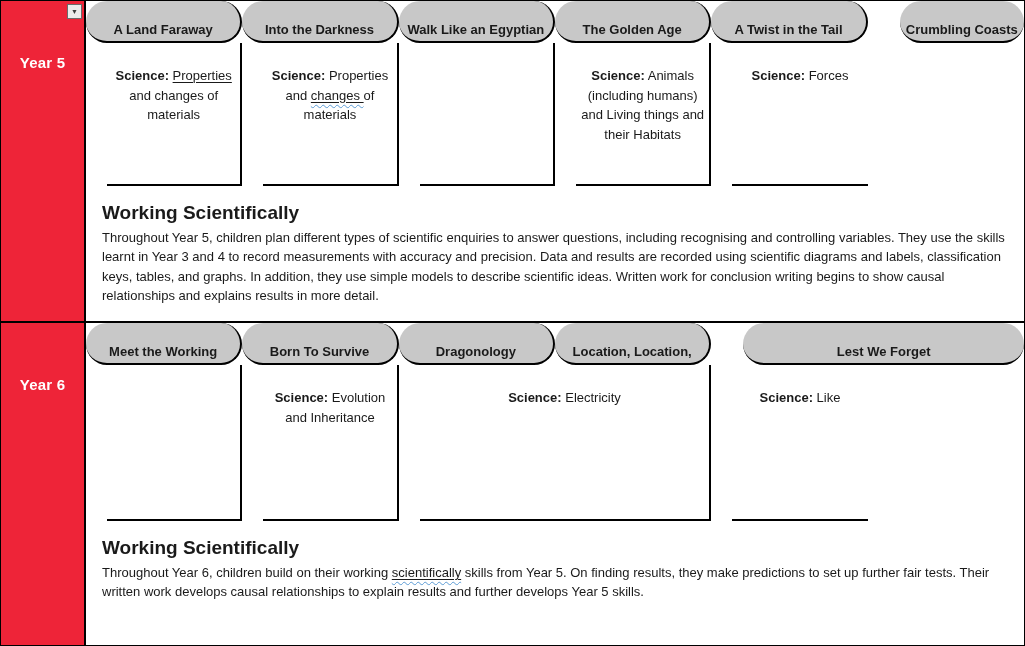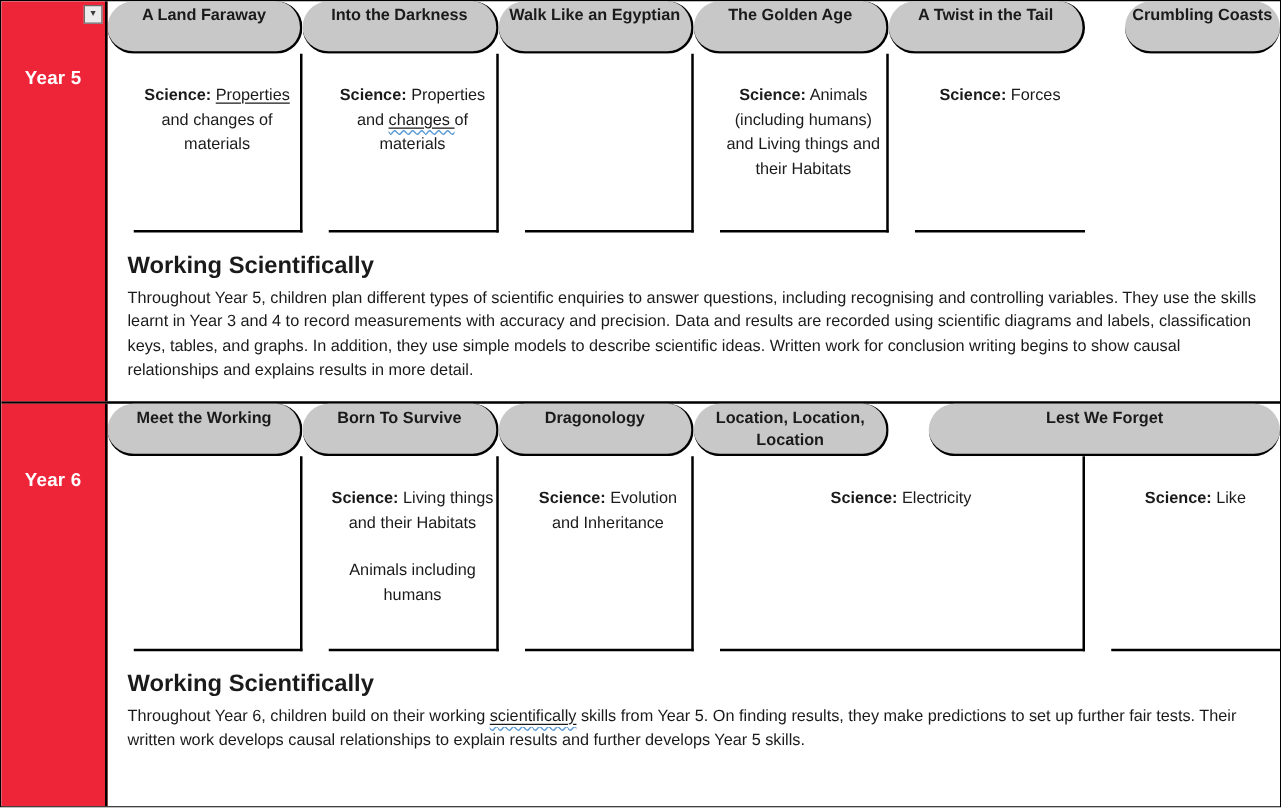--- a/index.html
+++ b/index.html
@@ -16,21 +16,21 @@
   .year-block.last{flex:1;border-bottom:none;}
 
   .year-col{width:85px;min-width:85px;background:var(--year-red);border-right:2px solid var(--border-black);position:relative;}
   .year-label{margin-top:53px;text-align:center;color:#fff;font-weight:bold;font-size:15px;letter-spacing:.2px;}
 
   .filter-btn{position:absolute;top:3px;right:2px;width:15px;height:15px;background:#ECECEC;border:1px solid #6b6b6b;display:flex;align-items:center;justify-content:center;font-size:7px;color:#3c3c3c;line-height:1;cursor:pointer;}
 
   .content{flex:1;display:flex;flex-direction:column;min-width:0;}
 
   .hdr-row{display:grid;grid-template-columns:repeat(6,1fr);height:42px;}
-  .hdr-cell{background:var(--header-gray);border-right:2px solid var(--border-black);border-bottom:2px solid var(--border-black);font-weight:bold;font-size:13px;line-height:1.35;text-align:center;padding:2px 4px 2px;overflow:hidden;border-radius:21px;}
+  .hdr-cell{background:var(--header-gray);border-right:2px solid var(--border-black);border-bottom:2px solid var(--border-black);font-weight:bold;font-size:13px;line-height:1.35;text-align:center;padding:20px 4px 2px;overflow:hidden;border-radius:21px;}
   .hdr-cell:last-child{border-right:none;margin-left:32px;}
   .span2{grid-column:span 2;}
 
   .sci-row{display:grid;grid-template-columns:repeat(6,1fr);height:143px;}
   .sci-row.y6{height:156px;}
   .sci-cell{border-right:2px solid var(--border-black);border-bottom:2px solid var(--border-black);font-size:13px;line-height:1.5;text-align:center;padding:23px 0 0;overflow:hidden;margin-left:21px;}
   .sci-cell:last-child{border-right:none;}
   .b{font-weight:bold;}
   .para2{margin-top:19px;}
 
@@ -88,24 +88,20 @@
       <div class="hdr-row">
         <div class="hdr-cell">Meet the Working</div>
         <div class="hdr-cell">Born To Survive</div>
         <div class="hdr-cell">Dragonology</div>
         <div class="hdr-cell">Location, Location, Location</div>
         <div class="hdr-cell span2">Lest We Forget</div>
       </div>
 
       <div class="sci-row y6">
         <div class="sci-cell"></div>
-        <div class="sci-cell">
-          <div><span class="b">Science:</span><span> Living things and their Habitats</span></div>
-          <div class="para2">Animals including humans</div>
-        </div>
         <div class="sci-cell"><span class="b">Science:</span><span> Evolution and Inheritance</span></div>
         <div class="sci-cell span2"><span class="b">Science:</span><span> Electricity</span></div>
         <div class="sci-cell"><span class="b">Science:</span><span> Like</span></div>
       </div>
 
       <div class="ws-row">
         <div class="ws-title">Working Scientifically</div>
         <div class="ws-body"><span>Throughout Year 6, children build on their working </span><span class="ul"><span class="sq">scientifically</span></span><span> skills from Year 5. On finding results, they make predictions to set up further fair tests. Their written work develops causal relationships to explain results and further develops Year 5 skills.</span></div>
       </div>
 

